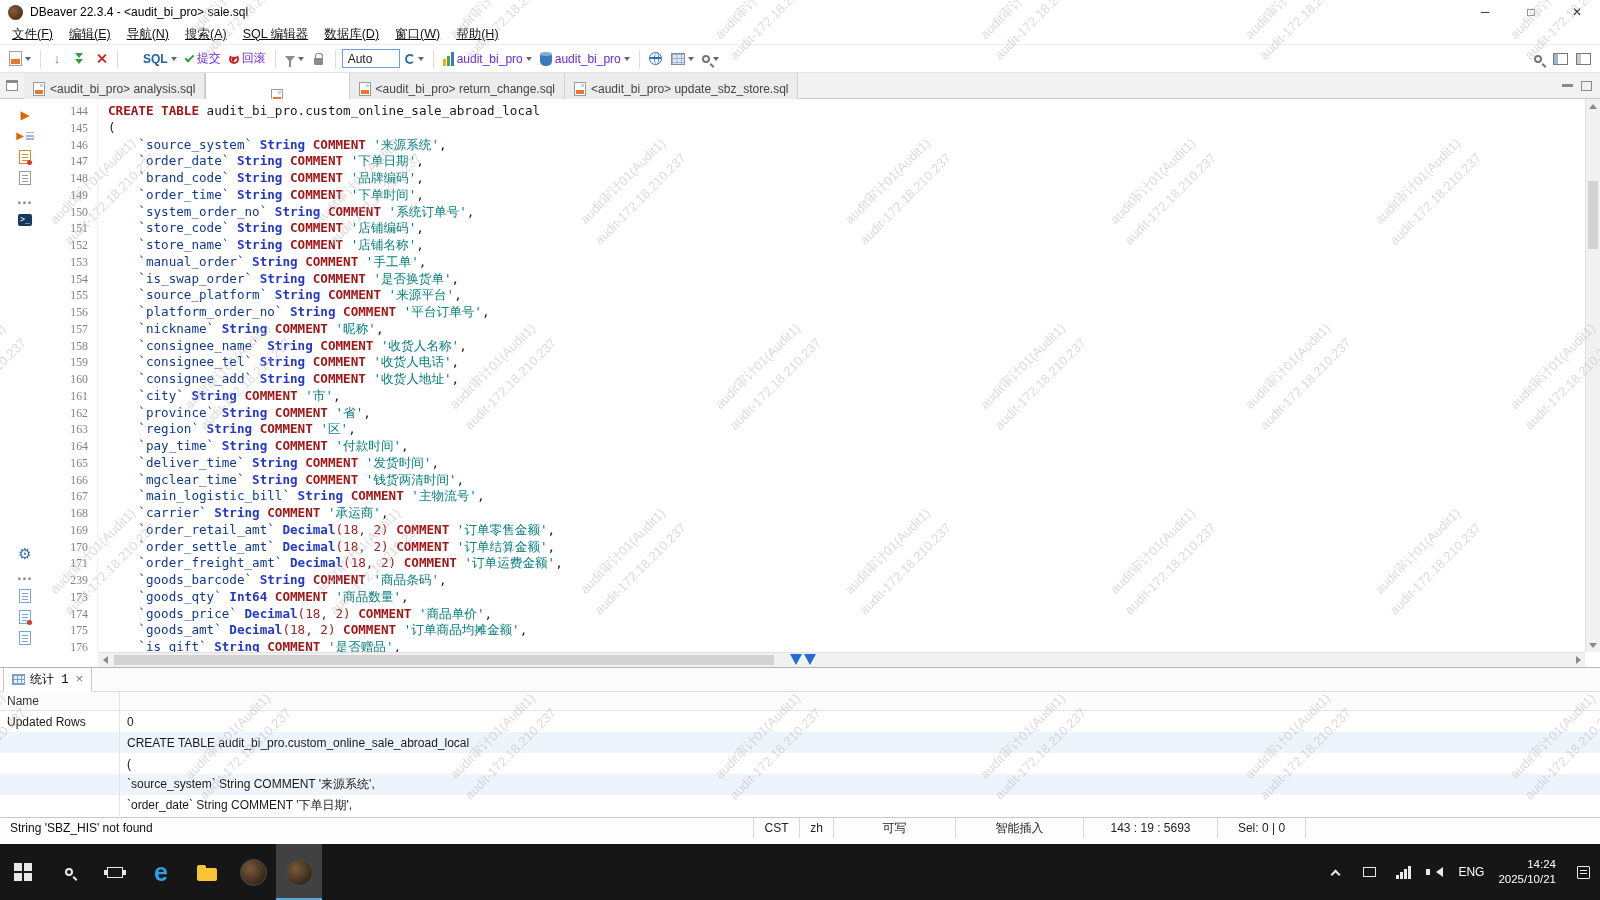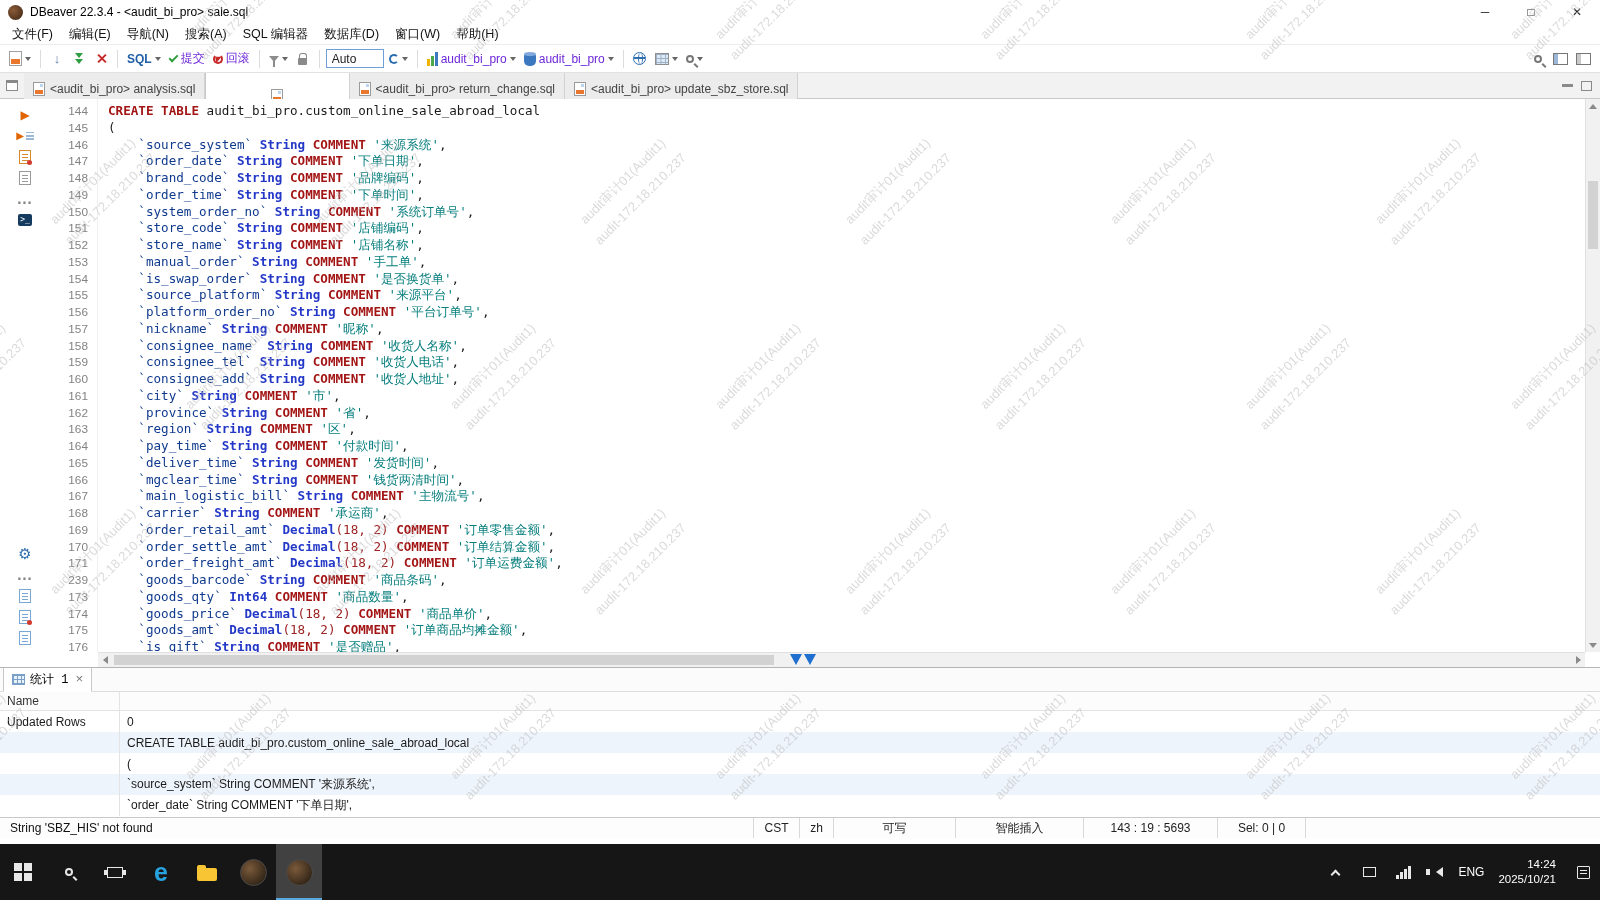--- a/index.html
+++ b/index.html
@@ -8,29 +8,29 @@
 
   
   .titlebar { height:24px; display:flex; align-items:center; background:#fff; padding-left:8px; font-size:12px; color:#000; flex:none; }
   .app-icon { width:15px; height:15px; border-radius:50%; background:radial-gradient(circle at 35% 35%, #8a5a36, #3a2414); margin-right:7px; flex:none; }
   .title-text { white-space:nowrap; }
   .win-controls { margin-left:auto; display:flex; height:100%; }
   .win-btn { width:46px; height:100%; display:flex; align-items:center; justify-content:center; font-size:12px; color:#222; }
 
   
   .menubar { height:20px; display:flex; align-items:center; font-size:12.5px; padding-left:4px; flex:none; background:#fff; }
-  .menu-item { padding:1px 8px; color:#111; }
+  .menu-item { padding:1px 8px; color:#111;text-decoration:underline; }
 
   
   .toolbar { height:29px; display:flex; align-items:center; font-size:12px; border-top:1px solid #ededed; border-bottom:1px solid #e2e2e2; padding:0 6px; gap:2px; flex:none; background:#fff; }
   .ibtn { height:22px; min-width:20px; display:flex; align-items:center; justify-content:center; gap:3px; border-radius:2px; padding:0 3px; }
   .sep { width:1px; height:18px; background:#dcdcdc; margin:0 4px; flex:none; }
   .caret { width:0; height:0; border-left:3.5px solid transparent; border-right:3.5px solid transparent; border-top:4px solid #666; }
   .toolbar-spacer { flex:1; }
-  .sql-label { color:#1f5fa8; font-weight:bold; }
+  .sql-label { color:#1f5fa8; font-weight:bold;margin-left:16px; }
   .btn-label, .sel-label { color:#6d28d9; }
   .glyph.blue { color:#5a7ca8; font-weight:bold; font-size:13px; }
   .dbl-tri { display:flex; flex-direction:column; gap:1px; }
   .dbl-tri i { width:0; height:0; border-left:4px solid transparent; border-right:4px solid transparent; border-top:5px solid #2f9e44; }
   .ic-x { position:relative; width:11px; height:11px; }
   .ic-x::before,.ic-x::after { content:""; position:absolute; left:5px; top:0; width:2px; height:11px; background:#c62828; }
   .ic-x::before { transform:rotate(45deg);} .ic-x::after { transform:rotate(-45deg);}
   .ic-sqlpage { width:13px; height:15px; background:#fff; border:1px solid #a0a0a0; position:relative; }
   .ic-sqlpage::after { content:""; position:absolute; left:1px; right:1px; bottom:1px; height:5px; background:#e8762c; }
   .ic-check { width:9px; height:5px; border-left:2px solid #2e9e3e; border-bottom:2px solid #2e9e3e; transform:rotate(-45deg); margin-top:-3px; }
@@ -88,21 +88,21 @@
   .scr-lines { width:8px; height:8px; background:repeating-linear-gradient(#9db7d8 0 1.5px, transparent 1.5px 3.2px); }
   .glyph.dots { color:#888; font-weight:bold; letter-spacing:1px; }
   .glyph.gear { color:#2f6fb0; font-size:15px; line-height:1; }
   .ic-console { width:14px; height:12px; background:#143a5e; border-radius:2px; color:#fff; font-size:8px; display:flex; align-items:center; justify-content:center; font-family:"DejaVu Sans Mono",monospace; }
   .ic-doc { width:12px; height:14px; background:#fff; border:1px solid #7ba7d7; position:relative; }
   .ic-doc::before { content:""; position:absolute; left:2px; top:3px; right:2px; height:1.5px; background:#7ba7d7; box-shadow:0 3px 0 #7ba7d7, 0 6px 0 #7ba7d7; }
   .ic-doc.gray { border-color:#9a9a9a; } .ic-doc.gray::before { background:#9a9a9a; box-shadow:0 3px 0 #9a9a9a,0 6px 0 #9a9a9a; }
   .ic-doc.orange { border-color:#d98a2b; } .ic-doc.orange::before { background:#d98a2b; box-shadow:0 3px 0 #d98a2b,0 6px 0 #d98a2b; }
   .ic-doc.reddot::after { content:""; position:absolute; right:-2px; bottom:-2px; width:5px; height:5px; border-radius:50%; background:#d33a2f; }
 
-  .gutter { width:48px; flex:none; padding-top:4px; font-family:Liberation Sans, sans-serif; font-size:11.8px; color:#828282; border-right:1px solid #f0f0f0; }
+  .gutter { width:48px; flex:none; padding-top:4px; font-family:Liberation Serif, serif; font-size:11.8px; color:#828282; border-right:1px solid #f0f0f0; }
   .ln { height:16.75px; line-height:16.75px; text-align:right; padding-right:9px; }
   .code { flex:1; padding:4px 0 0 10px; font-family:"DejaVu Sans Mono",monospace; font-size:12.6px; overflow:hidden; }
   .cl { height:16.75px; line-height:16.75px; white-space:pre; }
   .tk-kw { color:var(--c-keyword,#a31515); font-weight:bold; }
   .tk-ty { color:var(--c-datatype,#2438c8); font-weight:bold; }
   .tk-id { color:var(--c-identifier,#103a8e); }
   .tk-st { color:var(--c-string,#067d7d); }
   .tk-nu { color:var(--c-number,#9c2121); }
   .tk-pl { color:#1a1a1a; }
 

